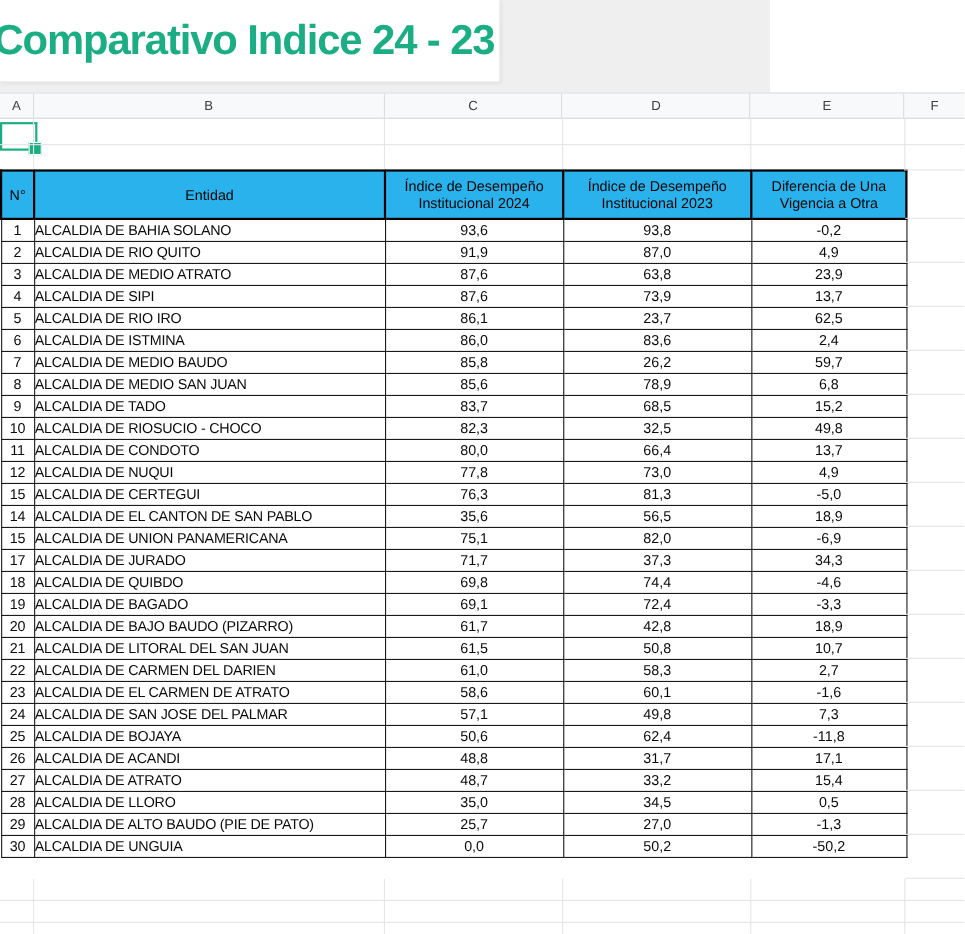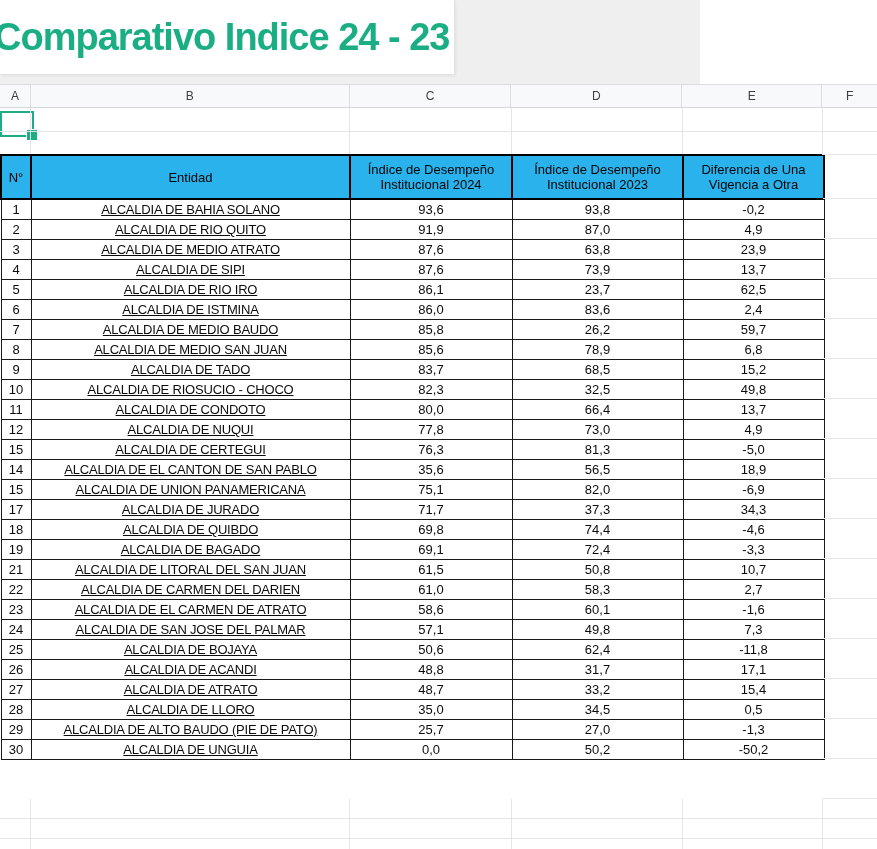--- a/index.html
+++ b/index.html
@@ -51,21 +51,21 @@
     font-weight:400;font-size:13px;line-height:15px;padding:0 6px;
     text-align:center;vertical-align:middle;color:#050505;
   }
   table.data thead tr{height:44px;}
   table.data tbody tr{height:20px;}
   table.data td{
     border:1px solid #1a1a1a;padding:0;line-height:19px;
     white-space:nowrap;overflow:hidden;background:#fff;
   }
   td.num{text-align:center;}
-  td.ent{text-align:center;padding-left:3px;letter-spacing:-0.2px;text-decoration:underline;}
+  td.ent{text-align:left;padding-left:3px;letter-spacing:-0.2px;}
 </style>
 </head>
 <body>
 
 <div id="screen">
 
   <div class="top-band">
     <div class="title-card">
       <h1 class="page-title">Comparativo Indice 24 - 23</h1>
     </div>
@@ -220,20 +220,27 @@
           <td class="num">69,8</td>
           <td class="num">74,4</td>
           <td class="num">-4,6</td>
         </tr>
         <tr>
           <td class="num">19</td>
           <td class="ent">ALCALDIA DE BAGADO</td>
           <td class="num">69,1</td>
           <td class="num">72,4</td>
           <td class="num">-3,3</td>
+        </tr>
+        <tr>
+          <td class="num">20</td>
+          <td class="ent">ALCALDIA DE BAJO BAUDO (PIZARRO)</td>
+          <td class="num">61,7</td>
+          <td class="num">42,8</td>
+          <td class="num">18,9</td>
         </tr>
         <tr>
           <td class="num">21</td>
           <td class="ent">ALCALDIA DE LITORAL DEL SAN JUAN</td>
           <td class="num">61,5</td>
           <td class="num">50,8</td>
           <td class="num">10,7</td>
         </tr>
         <tr>
           <td class="num">22</td>

